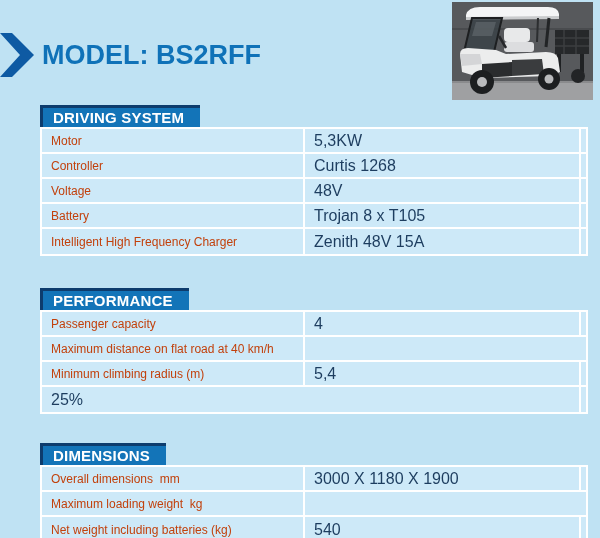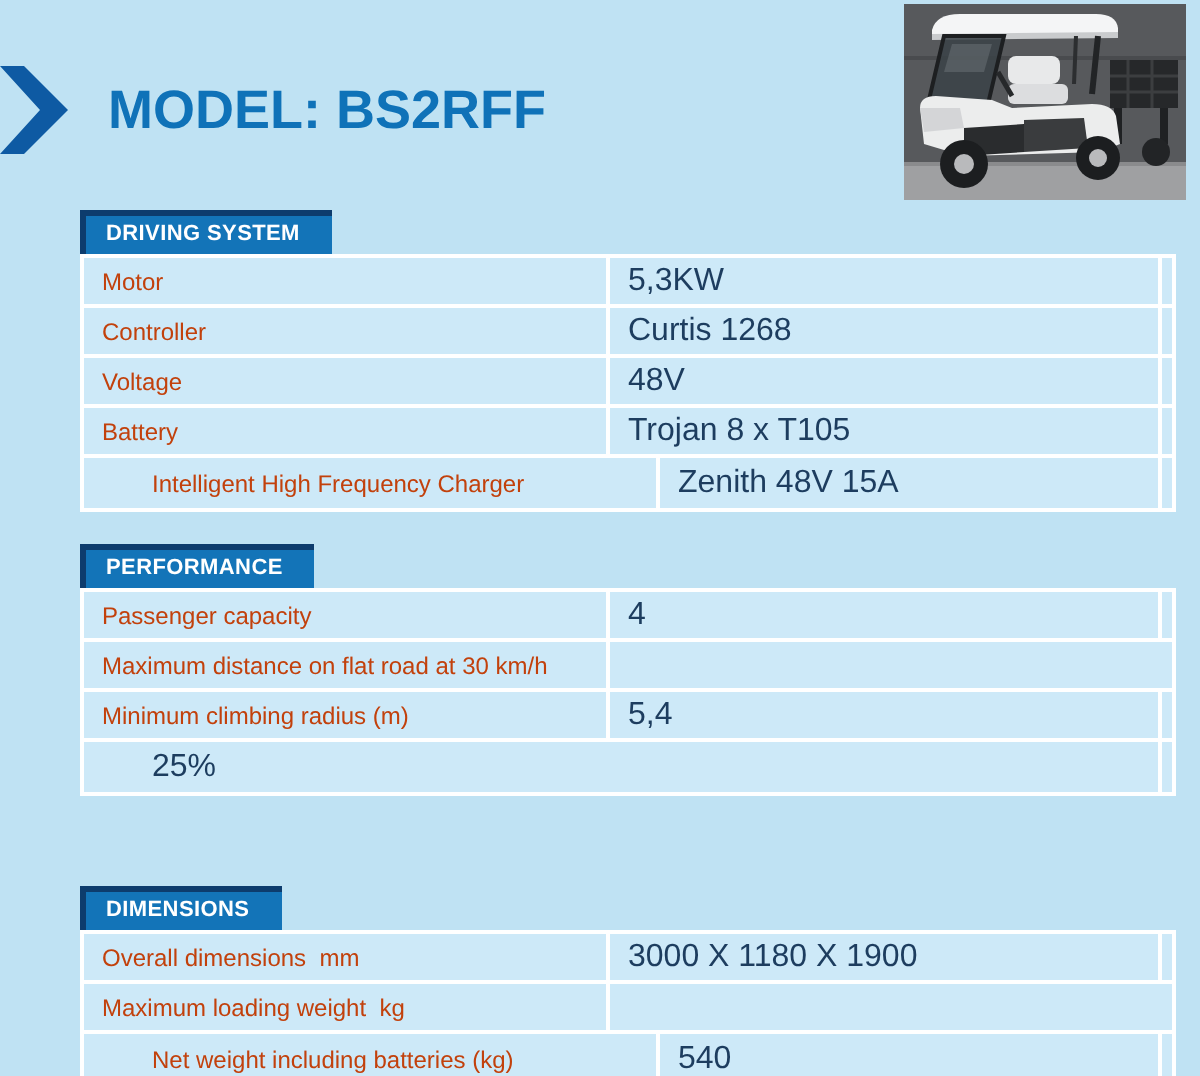--- a/index.html
+++ b/index.html
@@ -11,70 +11,69 @@
     font-family: "Liberation Sans", sans-serif;
     overflow: hidden;
   }
 
   
   .title-row {
     position: absolute; left: 0; top: 33;
     top: 33px;
     display: flex; align-items: center;
     height: 44px;
-    gap: 12px;
   }
   .chevron { width: 34px; height: 44px; display: block; }
   .page-title {
     margin-left: 8px;
     font-size: 27px;
     font-weight: bold;
     color: #0f72b8;
     letter-spacing: 0px;
   }
 
   
   .photo {
     position: absolute; left: 452px; top: 2px;
     width: 141px; height: 98px;
     overflow: hidden;
   }
 
   
   .section { position: absolute; left: 40px; width: 548px; }
   .sec-driving    { top: 105px; }
-  .sec-performance{ top: 272px; }
+  .sec-performance{ top: 288px; }
   .sec-dimensions { top: 443px; }
 
   .section-header {
     display: inline-block;
     background: #1374b8;
     border-top: 3px solid #0d3c6d;
     border-left: 3px solid #0d3c6d;
     color: #ffffff;
-    font-size: 11px;
+    font-size: 15px;
     font-weight: bold;
     line-height: 19px;
     height: 22px;
     padding: 0 16px 0 10px;
     letter-spacing: 0.2px;
   }
 
   .spec-table {
     margin-top: 0px;
     border: 2px solid #ffffff;
     background: #cde9f8;
   }
   .spec-row {
     display: flex;
     height: 25px;
     border-bottom: 2px solid #ffffff;
     align-items: center;
   }
-  .spec-row:last-child { border-bottom: none; padding-left: 25px; }
+  .spec-row:last-child { border-bottom: none; }
   .cell-label {
     width: 263px;
     padding-left: 9px;
     border-right: 2px solid #ffffff;
     font-size: 12px;
     color: #c2410c;
     height: 100%;
     display: flex; align-items: center;
     white-space: pre-wrap;
   }
@@ -177,21 +176,21 @@
 
 <div class="section sec-performance">
   <div class="section-header">PERFORMANCE</div>
   <div class="spec-table">
     <div class="spec-row">
       <div class="cell-label">Passenger capacity</div>
       <div class="cell-value">4</div>
       <div class="cell-end"></div>
     </div>
     <div class="spec-row">
-      <div class="cell-label">Maximum distance on flat road at 30 km/h</div>
+      <div class="cell-label">Maximum distance on flat road at 40 km/h</div>
       <div class="cell-end"></div>
     </div>
     <div class="spec-row">
       <div class="cell-label">Minimum climbing radius (m)</div>
       <div class="cell-value">5,4</div>
       <div class="cell-end"></div>
     </div>
     <div class="spec-row">
       <div class="cell-value">25%</div>
       <div class="cell-end"></div>

